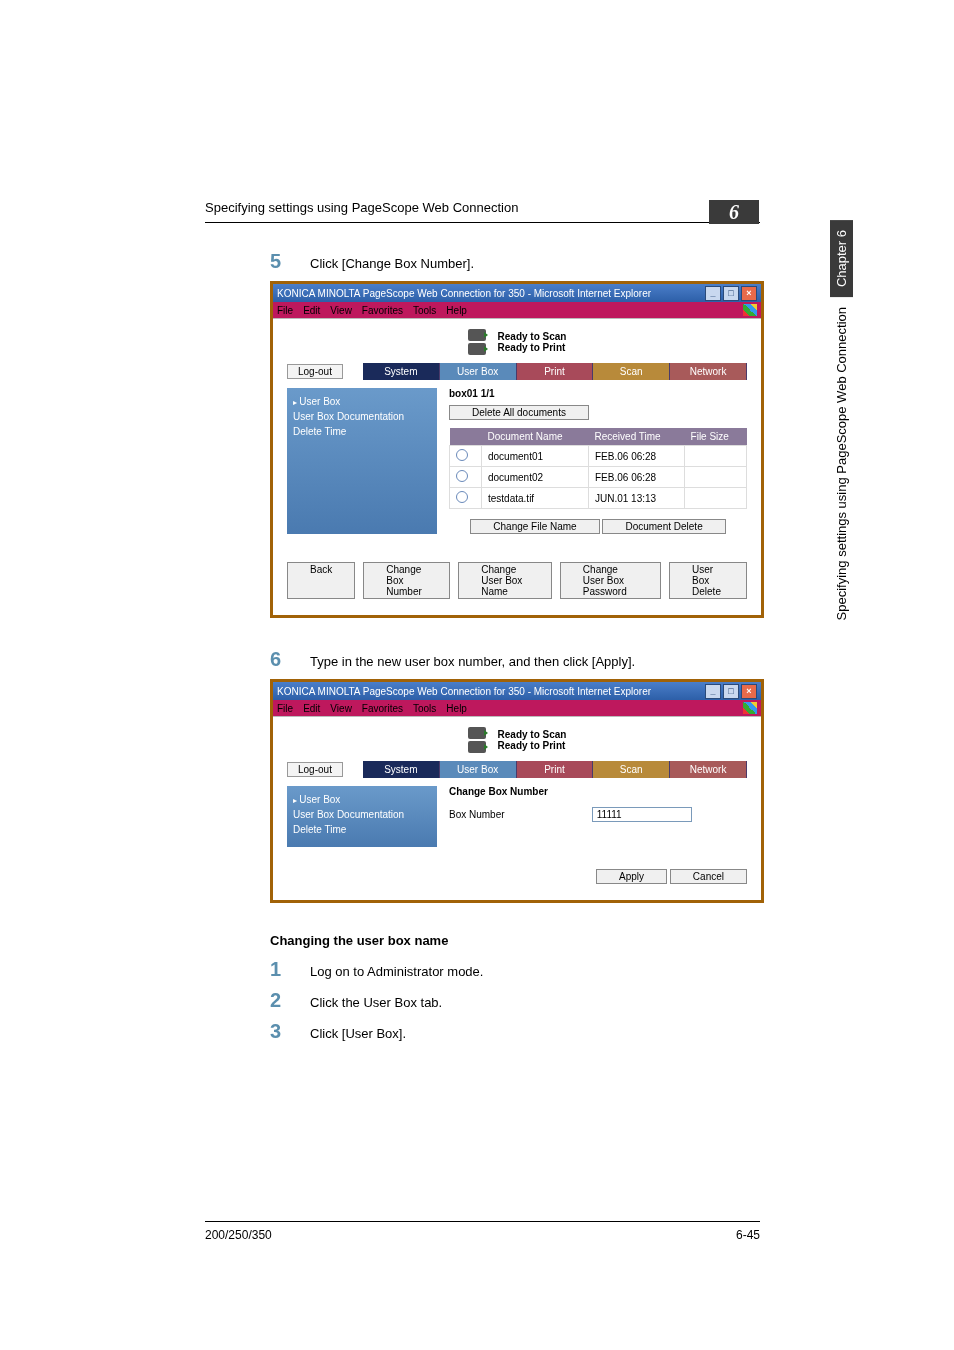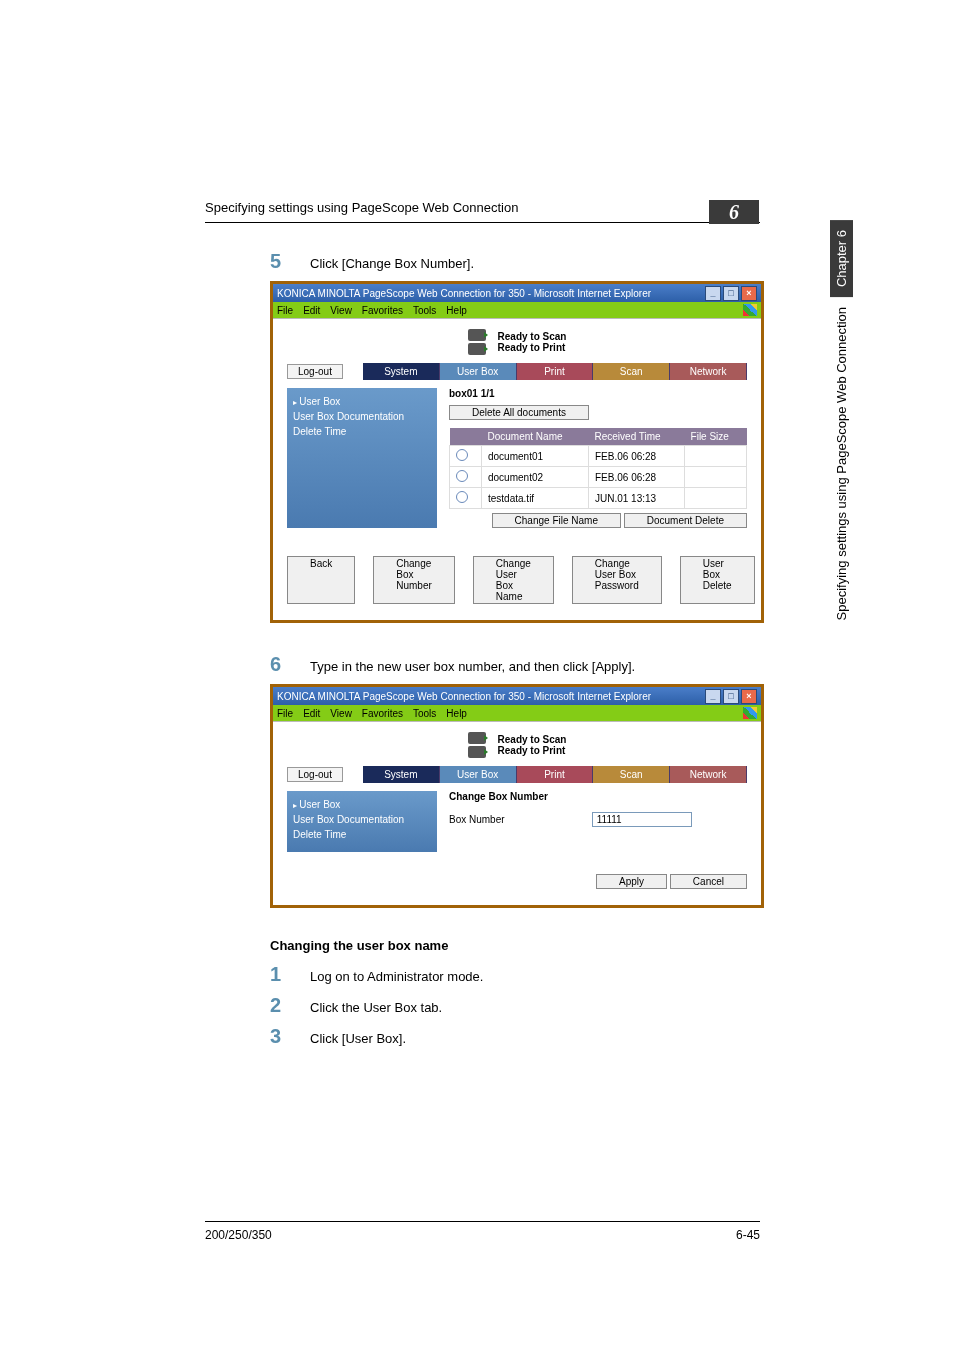--- a/index.html
+++ b/index.html
@@ -117,21 +117,21 @@
     justify-content: center;
     margin-left: 2px;
     font-size: 9px;
     font-weight: bold;
     border: 1px solid #2a4a7a;
   }
   .ss-min { background: #c9d8ef; color: #1a3a6a; }
   .ss-max { background: #c9d8ef; color: #1a3a6a; }
   .ss-close { background: #e86a4a; color: #fff; }
   .ss-menubar {
-    background: #84cc16;
+    background: #be185d;
     height: 16px;
     display: flex;
     align-items: center;
     padding: 0 4px;
     gap: 10px;
     border-bottom: 1px solid #bbb;
   }
   .ss-menubar span { font-size: 10px; }
   .ss-flag {
     margin-left: auto;
@@ -240,26 +240,26 @@
     font-size: 10px;
     margin-top: 16px;
   }
   .ss-radio {
     width: 10px; height: 10px;
     border: 1px solid #6a8aba;
     border-radius: 50%;
     display: inline-block;
   }
   .ss-below-btns {
-    text-align: right;
-    margin-top: 4px;
+    text-align: center;
+    margin-top: 10px;
   }
   .ss-bottom-btns {
     display: flex;
-    gap: 18px;
+    gap: 8px;
     margin-top: 28px;
   }
   .ss-form-label {
     display: inline-block;
     width: 140px;
   }
   .ss-input {
     border: 1px solid #7a9aba;
     padding: 1px 4px;
     font-size: 10px;

